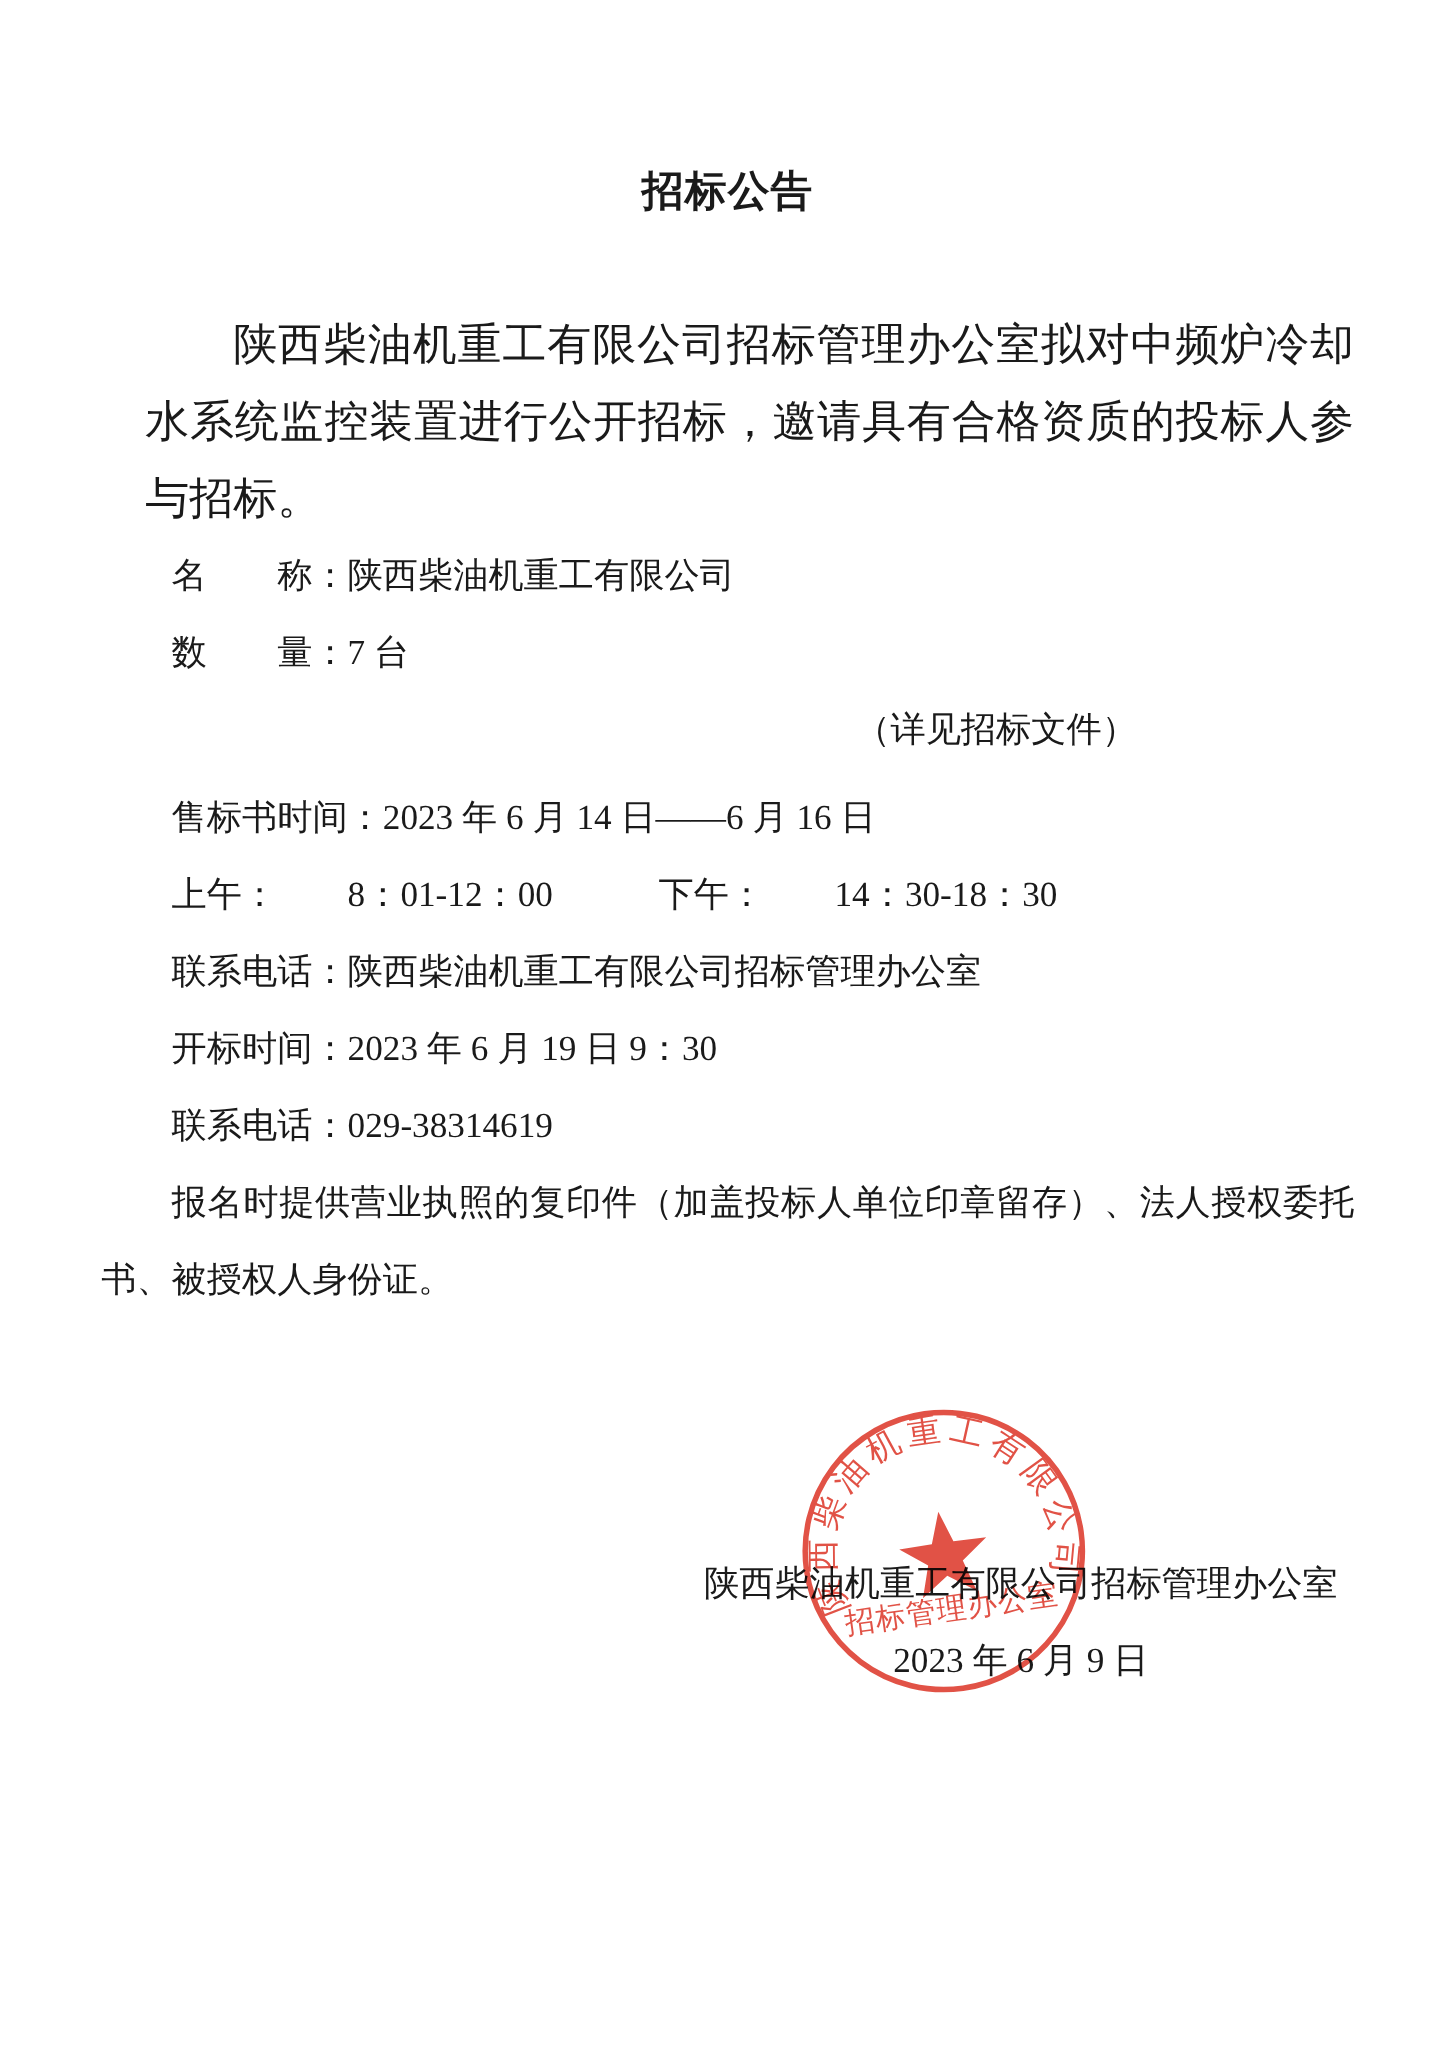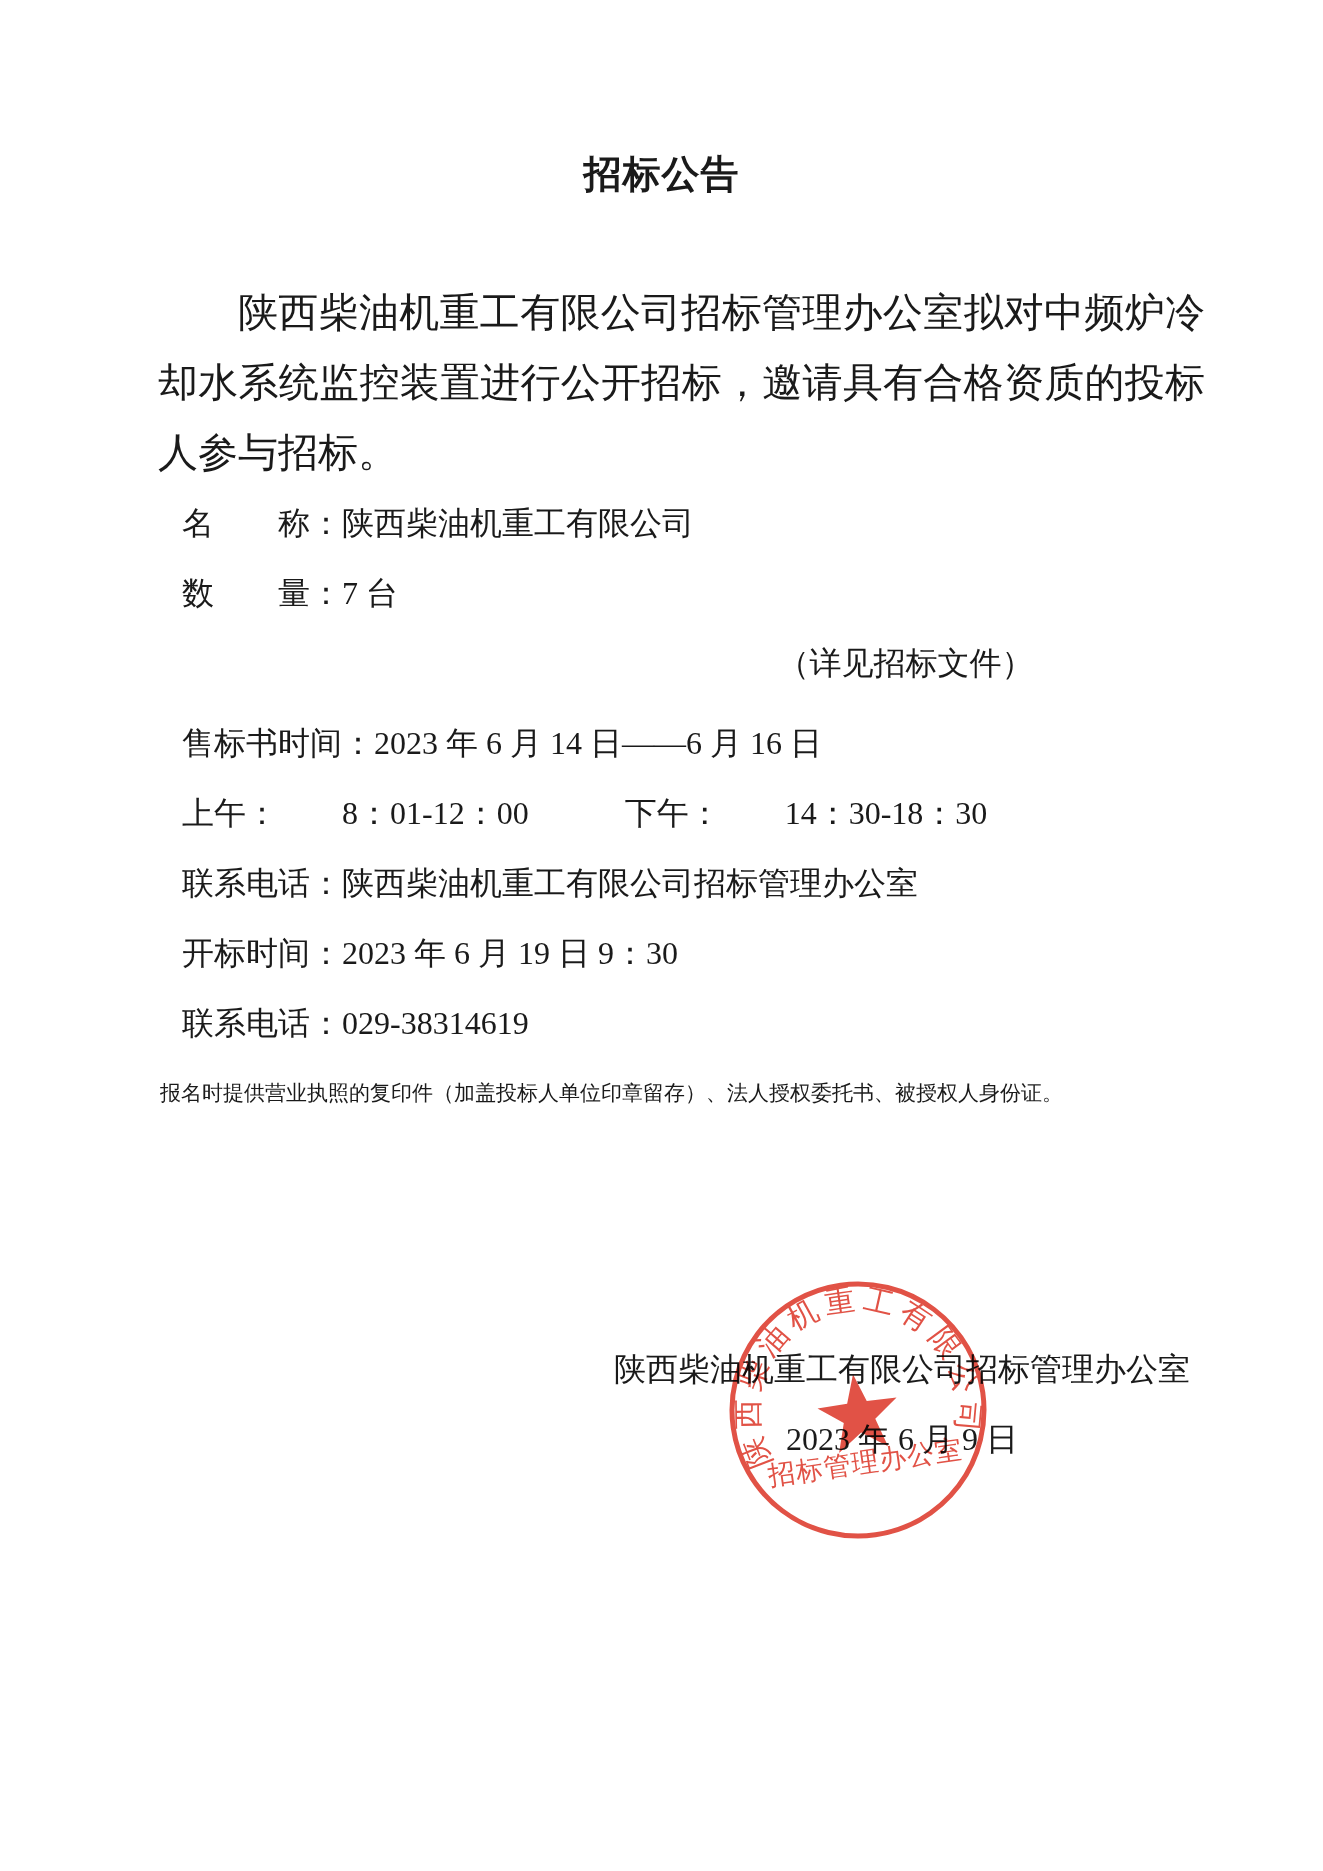--- a/index.html
+++ b/index.html
@@ -8,21 +8,21 @@
     position: relative;
     width: 1323px;
     height: 1871px;
     margin: 0 auto;
     background: #ffffff;
     font-family: "Liberation Serif", "DejaVu Serif", serif;
     color: #1a1a1a;
     overflow: hidden;
   }
   .content {
-    padding: 0 118px;
+    padding: 0 92px;
   }
   .doc-title {
     margin-top: 152px;
     text-align: center;
     font-size: 38px;
     font-weight: bold;
     line-height: 44px;
     letter-spacing: 1px;
   }
   .intro {
@@ -39,21 +39,21 @@
     padding-left: 2em;
     white-space: pre-wrap;
   }
   .see-docs {
     padding-left: 0;
     text-indent: 488px;
     text-align: center;
   }
   .group-gap { margin-top: 10px; }
   .note {
-    font-size: 21px;
+    font-size: 32px;
     line-height: 70px;
     text-align: justify;
     text-indent: 2em;
   }
   .signature-block {
     margin-top: 206px;
     margin-left: auto;
     margin-right: 15px;
     width: fit-content;
     text-align: center;

